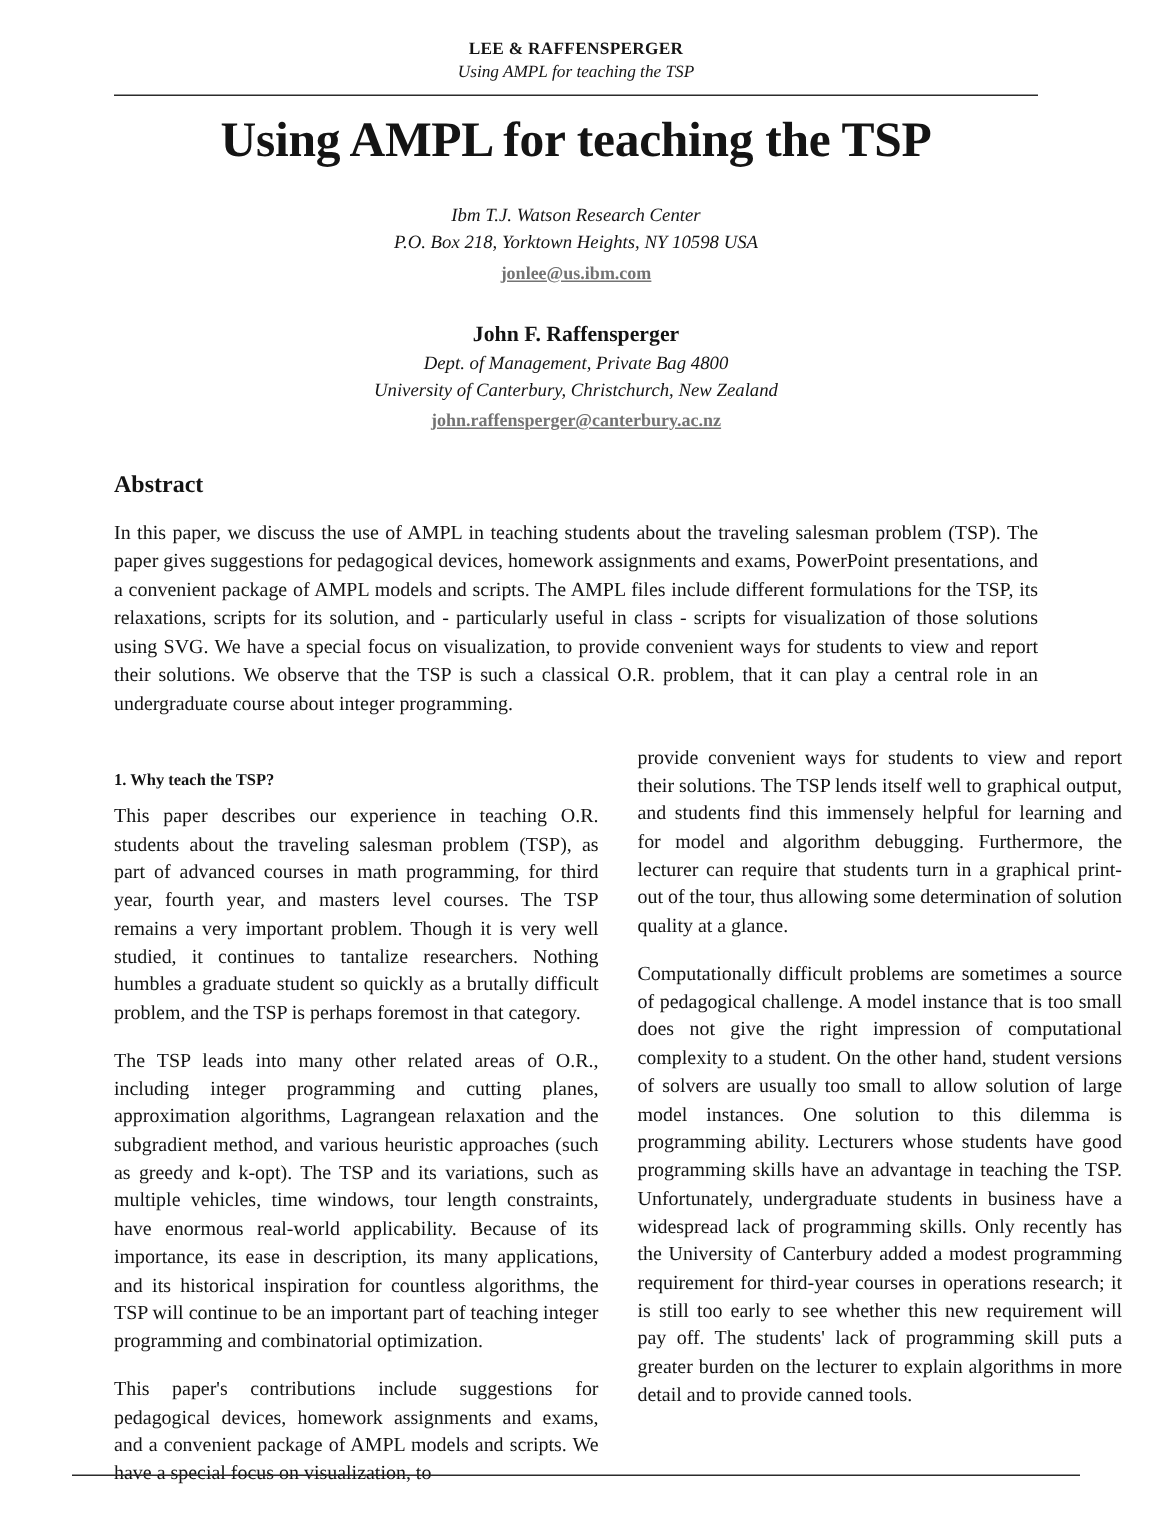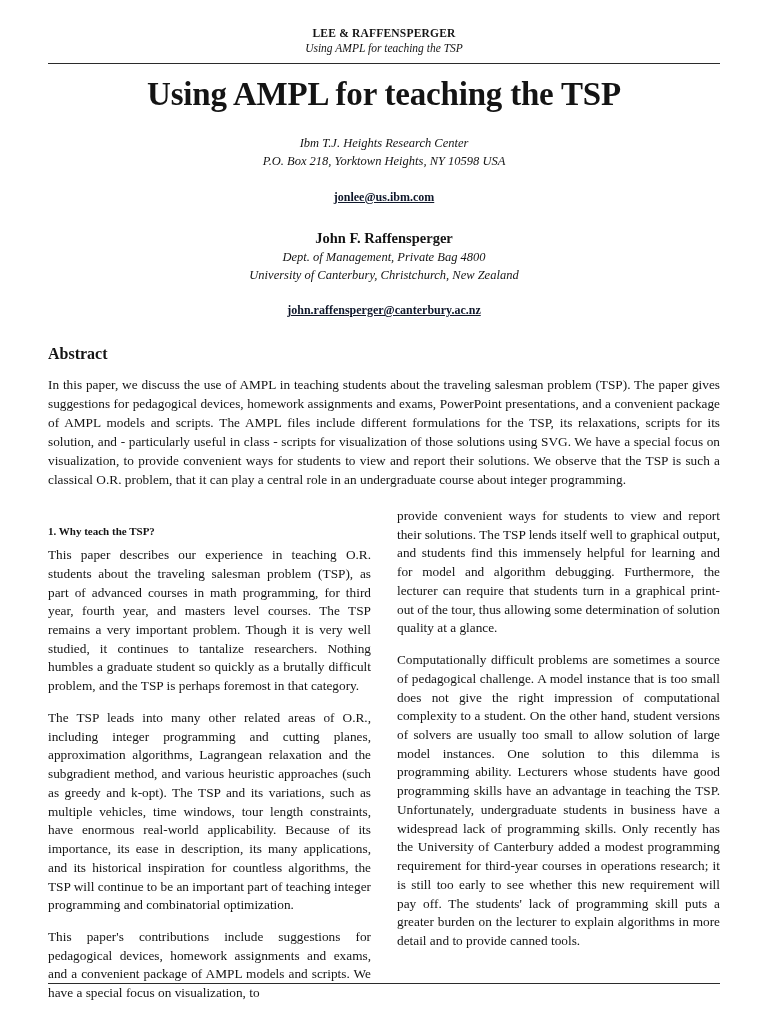--- a/index.html
+++ b/index.html
@@ -12,21 +12,21 @@
     height: 1024px;
     font-family: "Liberation Serif", "DejaVu Serif", serif;
     color: #141414;
     overflow: hidden;
   }
   .page {
     position: relative;
     width: 768px;
     height: 1024px;
     box-sizing: border-box;
-    padding: 0 48px;
+    padding: 0 76px;
   }
 
   
   .runhead {
     text-align: center;
     padding-top: 26px;
   }
   .runhead-authors {
     font-size: 11.5px;
     font-weight: bold;
@@ -68,25 +68,25 @@
     line-height: 1.4;
   }
   .author-affil {
     font-size: 12.5px;
     font-style: italic;
     line-height: 1.45;
   }
   .author-email {
     font-size: 12px;
     font-weight: bold;
-    color: #0f172a;
+    color: #737373;
     text-decoration: underline;
     line-height: 1.5;
     display: inline-block;
-    margin-top: 17px;
+    margin-top: 2px;
   }
 
   
   .abstract-heading {
     font-size: 16px;
     font-weight: bold;
     margin-top: 26px;
   }
   .abstract-body {
     font-size: 13.3px;
@@ -168,21 +168,21 @@
 
   <div class="runhead">
     <div class="runhead-authors">LEE &amp; RAFFENSPERGER</div>
     <div class="runhead-title">Using AMPL for teaching the TSP</div>
   </div>
   <div class="rule-top"></div>
 
   <h1 class="doc-title">Using AMPL for teaching the TSP</h1>
 
   <div class="author-block">
-    <div class="author-affil">Ibm T.J. Heights Research Center</div>
+    <div class="author-affil">Ibm T.J. Watson Research Center</div>
     <div class="author-affil">P.O. Box 218, Yorktown Heights, NY 10598 USA</div>
     <a class="author-email" href="#">jonlee@us.ibm.com</a>
   </div>
 
   <div class="author-block second">
     <div class="author-name">John F. Raffensperger</div>
     <div class="author-affil">Dept. of Management, Private Bag 4800</div>
     <div class="author-affil">University of Canterbury, Christchurch, New Zealand</div>
     <a class="author-email" href="#">john.raffensperger@canterbury.ac.nz</a>
   </div>

